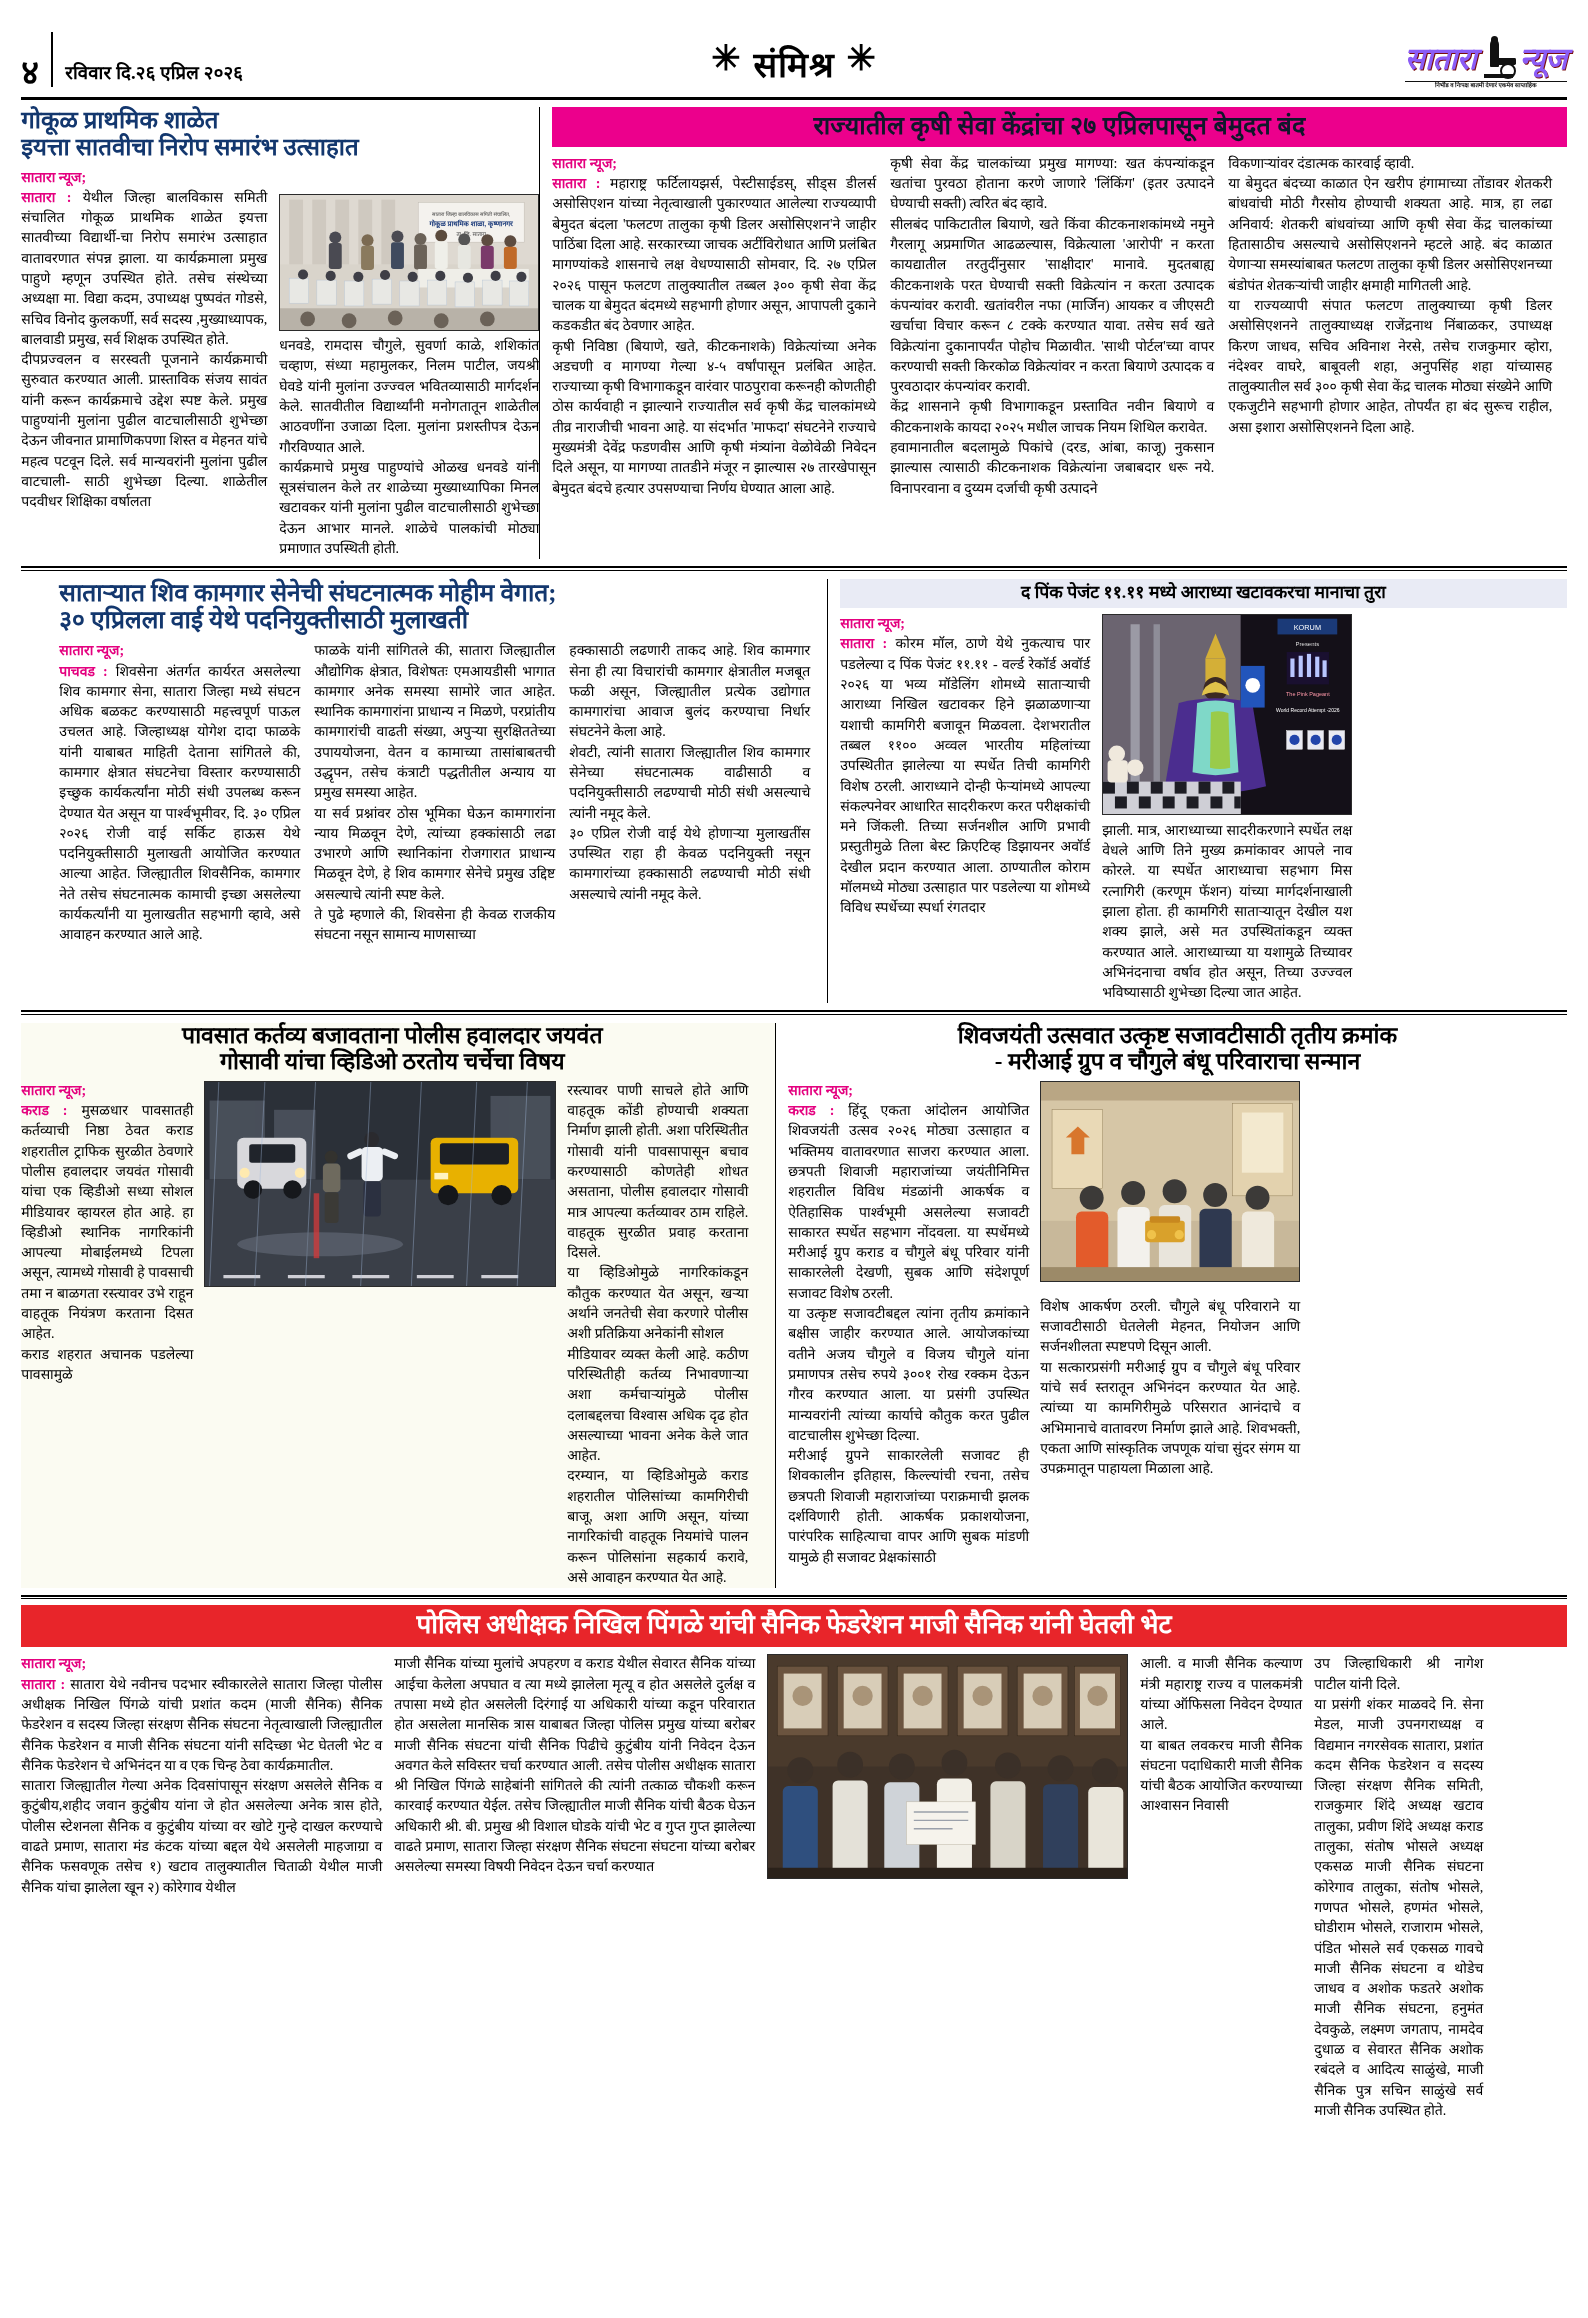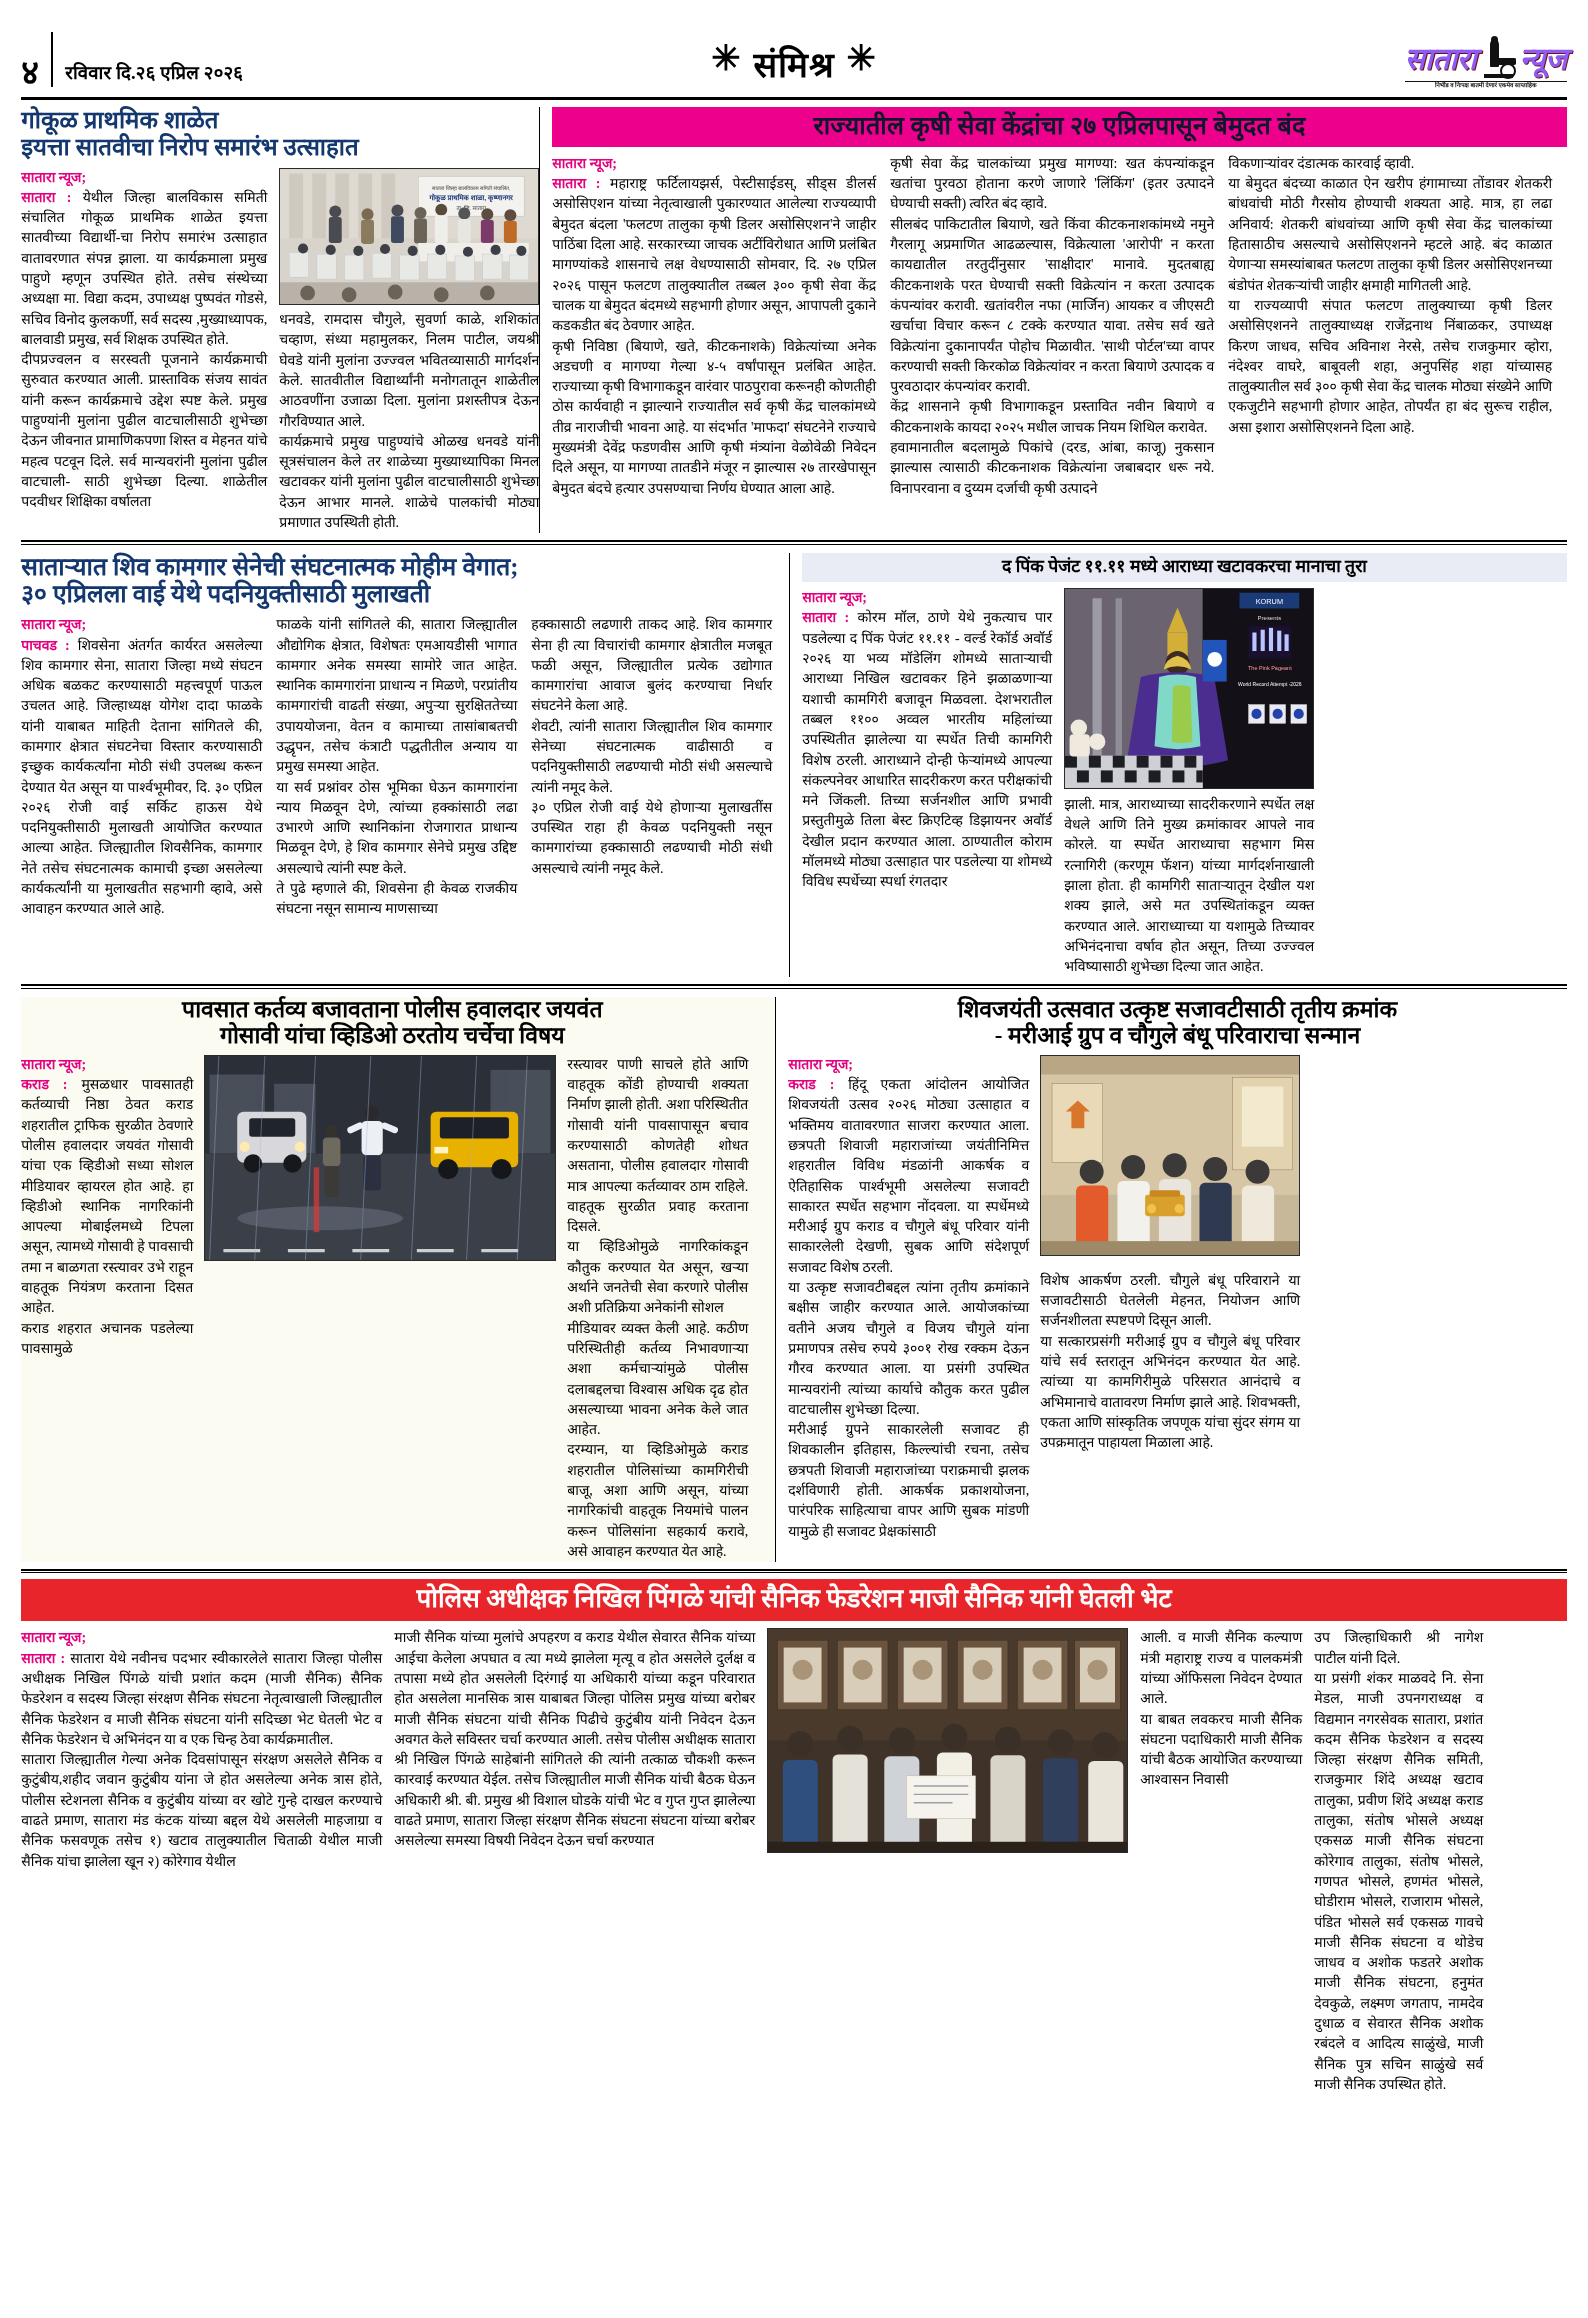--- a/index.html
+++ b/index.html
@@ -48,27 +48,27 @@
 
   
   .sec1{display:flex;gap:0;margin-top:7.4px;}
   .s1-left{width:518px;}
   .s1-right{flex:1;padding-left:12px;}
   .s1-left .hl-blue{font-size:24px;}
   .pinkbar{background:#ec008c;color:#0f172a;font-weight:800;font-size:25px;text-align:center;
            padding:5.6px 4.6px 7.4px;line-height:1.05;letter-spacing:0.2px;}
   .s1-left-cols{display:flex;gap:12px;margin-top:6.5px;}
   .s1-col-a{width:246px;}
-  .s1-col-b{width:260px;}
+  .s1-col-b{width:260px;margin-top:26px;}
   .s1r-cols{display:flex;gap:14px;margin-top:7.4px;}
   .s1r-cols > div{width:324px;}
 
   
   .sec2{display:flex;margin-top:8.3px;}
-  .s2-left{width:756px;padding-right:12px;}
+  .s2-left{width:756px;padding-right:12px;margin-left:38px;}
   .s2-right{flex:1;padding-left:12px;}
   .s2-left .hl-blue{font-size:24.6px;}
   .s2-right .hl-black{font-size:17.6px;background:#e9ebf5;padding:4.6px 2.8px;}
   .s2l-cols{display:flex;gap:14px;margin-top:7.4px;}
   .s2l-cols > div{width:241px;}
   .s2r-wrap{display:flex;gap:12px;margin-top:6.5px;}
   .s2r-col{width:250px;}
 
   
   .sec3{display:flex;margin-top:8.3px;}

